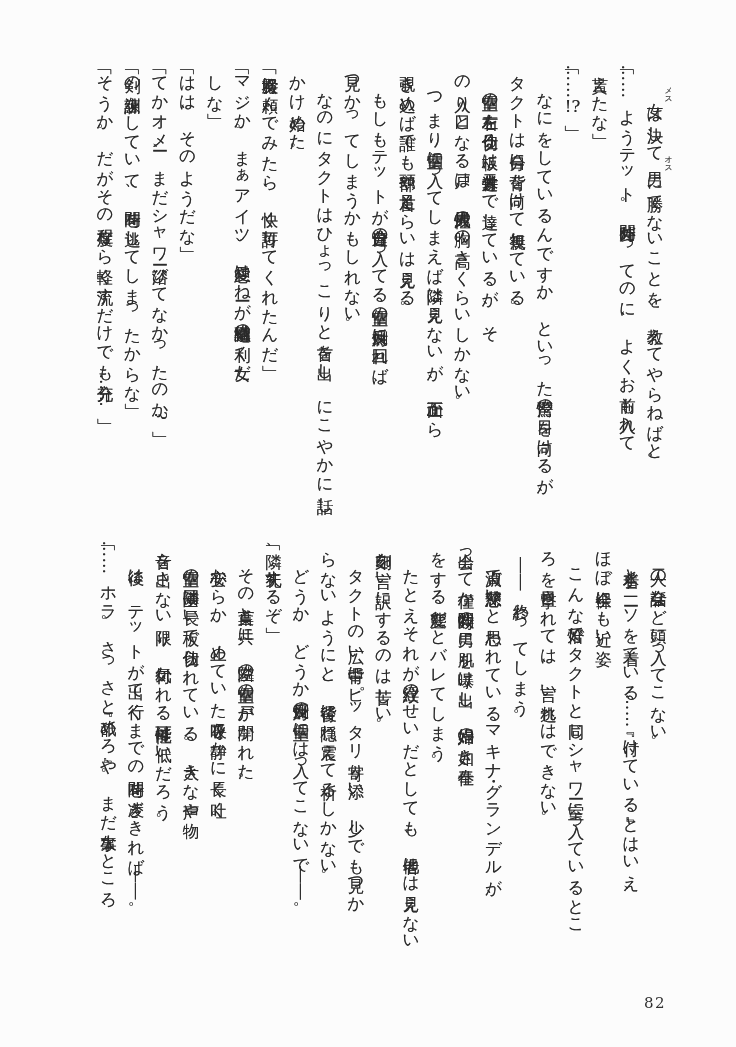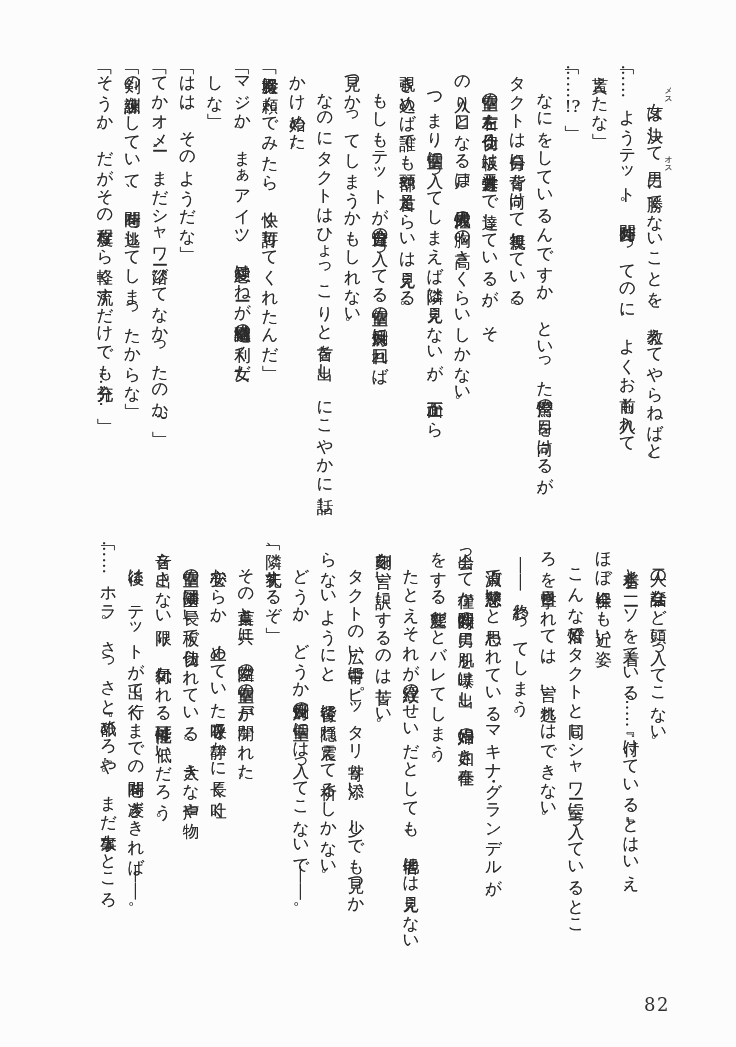--- a/index.html
+++ b/index.html
@@ -40,21 +40,21 @@
   }
   .tcy {
     text-combine-upright: all;
     -webkit-text-combine: horizontal;
     letter-spacing: 0;
   }
   .page-number {
     position: absolute;
     left: 644px;
     top: 994px;
-    font-size: 18px;
+    font-size: 15px;
     letter-spacing: 1.5px;
     color: #303030;
   }
 </style>
 </head>
 <body style="background: rgb(252, 252, 252);">
 
 <div class="page">
   <div class="text-block" id="block-top" style="color: rgb(42, 42, 42);">
       <div class="line indent"><ruby>女<rt>メス</rt></ruby>は決して<ruby>男<rt>オス</rt></ruby>に勝てないことを、教えてやらねばと。</div>

